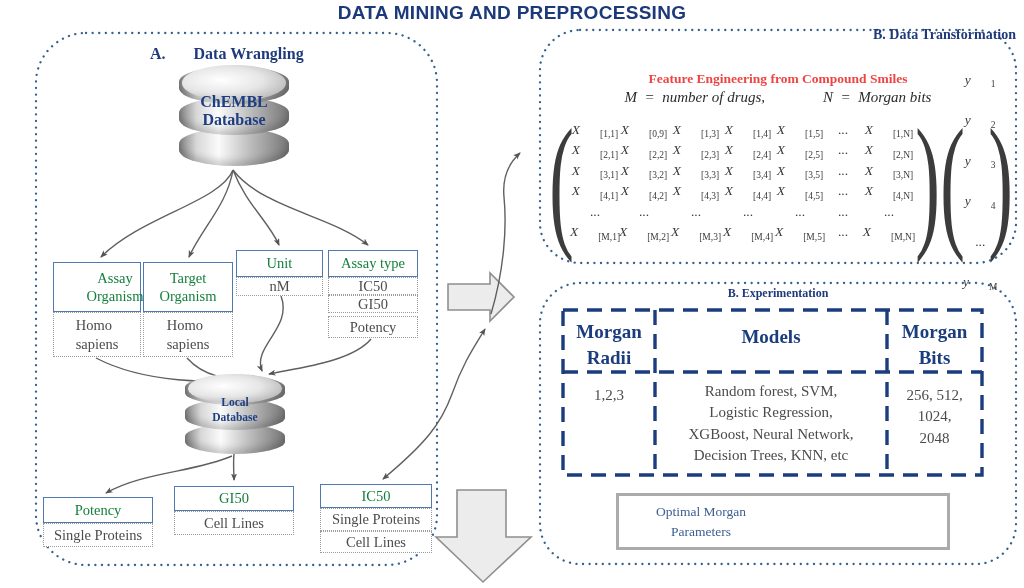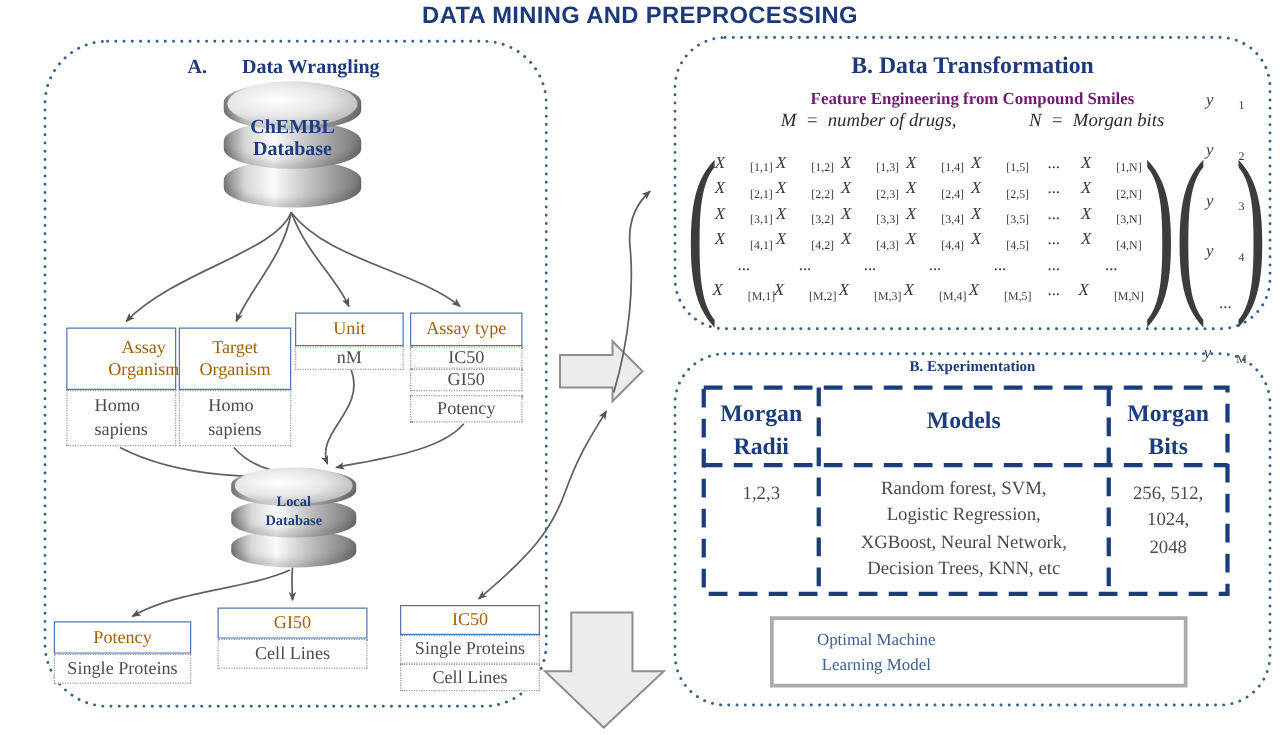--- a/index.html
+++ b/index.html
@@ -10,21 +10,21 @@
   .abs{position:absolute;}
   #page-title{
     top:2px;left:0;width:1024px;text-align:center;
     font-family:"Liberation Sans",sans-serif;font-weight:bold;font-size:19px;
     color:#1c3979;letter-spacing:.3px;z-index:3;
   }
   #arrow-layer{top:0;left:0;z-index:1;}
   .sec-title{font-weight:bold;color:#1e3a7a;font-size:16px;z-index:3;}
   
   .solid-box{
-    border:1.6px solid #4f79b0;background:#ffffff;color:#a16207;
+    border:1.6px solid #4f79b0;background:#ffffff;color:#15803d;
     display:flex;align-items:center;justify-content:center;text-align:center;
     font-size:14.5px;line-height:1.25;white-space:pre-line;z-index:2;box-sizing:border-box;
   }
   .dotted-box{
     border:1.6px dotted #9b9b9b;background:#ffffff;color:#4c4c4c;
     display:flex;align-items:center;justify-content:center;text-align:left;
     font-size:14.5px;line-height:1.25;white-space:pre-line;z-index:2;box-sizing:border-box;
   }
   
   .cyl{z-index:2;}
@@ -37,21 +37,21 @@
   .cyl .d1{top:0;} .cyl .d2{top:31%;} .cyl .d3{top:62%;}
   .cyl .cap{
     position:absolute;top:-1%;left:3%;width:94%;height:36%;border-radius:50%;
     background:radial-gradient(ellipse at 38% 42%, #ffffff 0%, #e6e6e6 45%, #9c9c9c 100%);
   }
   .cyl .cyl-label{
     position:absolute;left:0;width:100%;text-align:center;
     font-weight:bold;color:#1d3e80;white-space:pre-line;z-index:3;
   }
   
-  #b1-subtitle{font-weight:bold;color:#701a75;font-size:13.5px;z-index:3;}
+  #b1-subtitle{font-weight:bold;color:#ef4444;font-size:13.5px;z-index:3;}
   .defs-row{display:flex;justify-content:center;gap:58px;z-index:3;text-align:right;}
   .defs-row span{font-style:italic;font-size:15px;color:#2b2b2b;white-space:pre;}
   #matrix-wrap{display:flex;align-items:center;height:142px;z-index:2;color:#3a3a3a;}
   .paren-slot{width:20px;height:140px;display:flex;align-items:center;justify-content:center;overflow:visible;}
   .bigparen{font-family:"Liberation Serif",serif;font-size:148px;line-height:130px;color:#3c3c3c;transform:scaleX(.5);font-weight:400;}
   #matrix-grid{display:grid;grid-template-columns:46px 52px 52px 52px 52px 34px 58px;grid-auto-rows:20.5px;align-items:center;justify-items:center;font-size:13.5px;}
   #yvec-grid{display:grid;grid-auto-rows:20.5px;align-items:center;justify-items:center;width:28px;font-size:13.5px;gap:20px;}
   .mi{font-style:italic;}
   .ms{font-size:9.5px;position:relative;top:3.5px;font-style:normal;margin-left:20px;}
   
@@ -155,34 +155,34 @@
 <div class="abs solid-box" style="left:43px;top:497px;width:110px;height:26px;">Potency</div>
 <div class="abs dotted-box" style="left:43px;top:523px;width:110px;height:24px;">Single Proteins</div>
 
 <div class="abs solid-box" style="left:174px;top:486px;width:120px;height:25px;">GI50</div>
 <div class="abs dotted-box" style="left:174px;top:511px;width:120px;height:24px;">Cell Lines</div>
 
 <div class="abs solid-box" style="left:320px;top:484px;width:112px;height:24px;">IC50</div>
 <div class="abs dotted-box" style="left:320px;top:508px;width:112px;height:23px;">Single Proteins</div>
 <div class="abs dotted-box" style="left:320px;top:531px;width:112px;height:22px;">Cell Lines</div>
 
-<div class="abs sec-title" style="left:540px;top:42px;width:476px;text-align:center;font-size:19px;">B. Data Transformation</div>
+<div class="abs sec-title" style="left:540px;top:27px;width:476px;text-align:right;font-size:14px;">B. Data Transformation</div>
 <div id="b1-subtitle" class="abs" style="left:540px;top:71px;width:476px;text-align:center;">Feature Engineering from Compound Smiles</div>
 <div class="abs defs-row" style="left:540px;top:89px;width:476px;">
   <span>M  =  number of drugs,</span>
   <span>N  =  Morgan bits</span>
 </div>
 
 <div id="matrix-wrap" class="abs" style="left:552px;top:110px;">
   <div class="paren-slot">
       <span class="bigparen">(</span>
     </div>
   <div id="matrix-grid">
       <div><span class="mi">X</span><span class="ms">[1,1]</span></div>
-      <div><span class="mi">X</span><span class="ms">[1,2]</span></div>
+      <div><span class="mi">X</span><span class="ms">[0,9]</span></div>
       <div><span class="mi">X</span><span class="ms">[1,3]</span></div>
       <div><span class="mi">X</span><span class="ms">[1,4]</span></div>
       <div><span class="mi">X</span><span class="ms">[1,5]</span></div>
       <div>...</div>
       <div><span class="mi">X</span><span class="ms">[1,N]</span></div>
       <div><span class="mi">X</span><span class="ms">[2,1]</span></div>
       <div><span class="mi">X</span><span class="ms">[2,2]</span></div>
       <div><span class="mi">X</span><span class="ms">[2,3]</span></div>
       <div><span class="mi">X</span><span class="ms">[2,4]</span></div>
       <div><span class="mi">X</span><span class="ms">[2,5]</span></div>
@@ -248,15 +248,15 @@
 <div class="abs td" style="left:565px;top:385px;width:88px;">1,2,3</div>
 <div class="abs td" style="left:657px;top:381px;width:228px;">Random forest, SVM,
 Logistic Regression,
 XGBoost, Neural Network,
 Decision Trees, KNN, etc</div>
 <div class="abs td" style="left:889px;top:385px;width:91px;">256, 512,
 1024,
 2048</div>
 
 <div id="outcomes" class="abs" style="left:616px;top:493px;width:334px;height:57px;">
-  <div class="cell">Optimal Machine
-Learning Model</div>
+  <div class="cell">Optimal Morgan
+Parameters</div>
 </div>
 
 </body></html>

